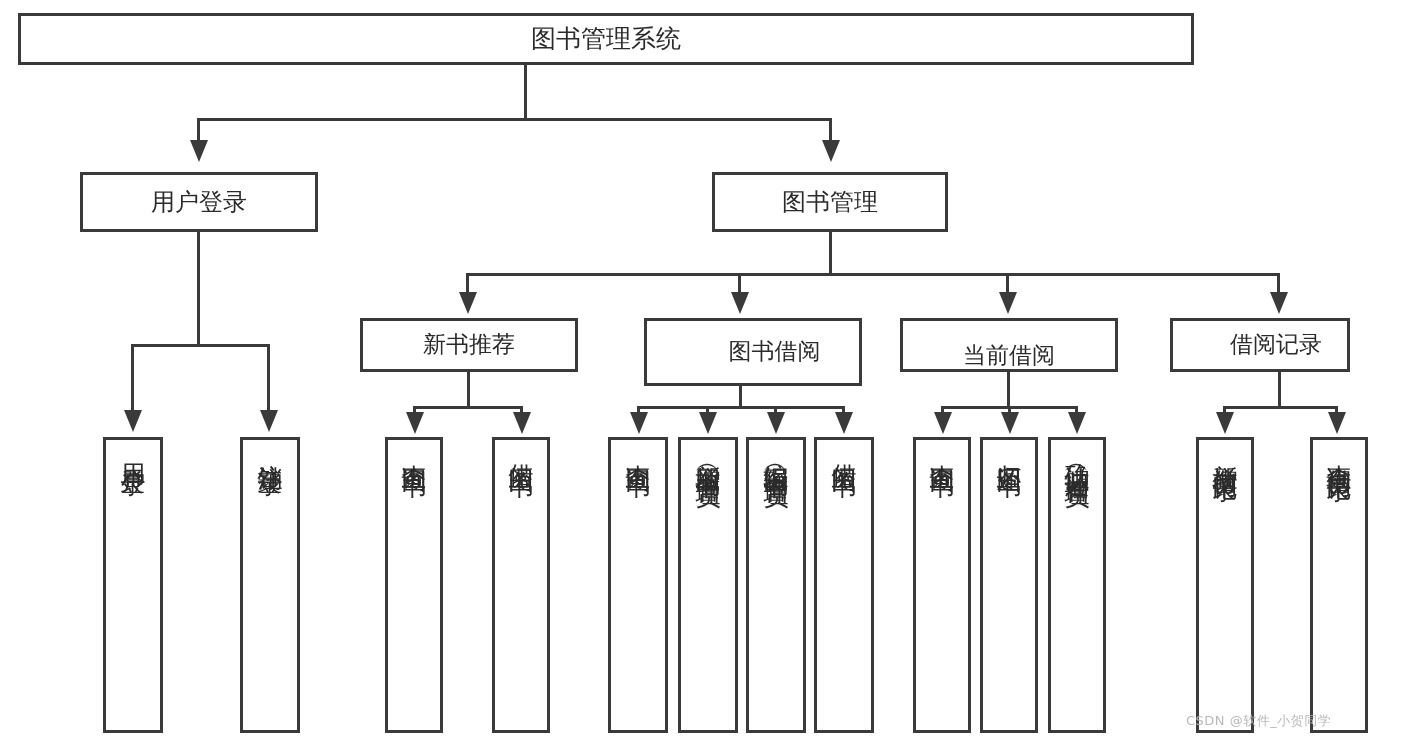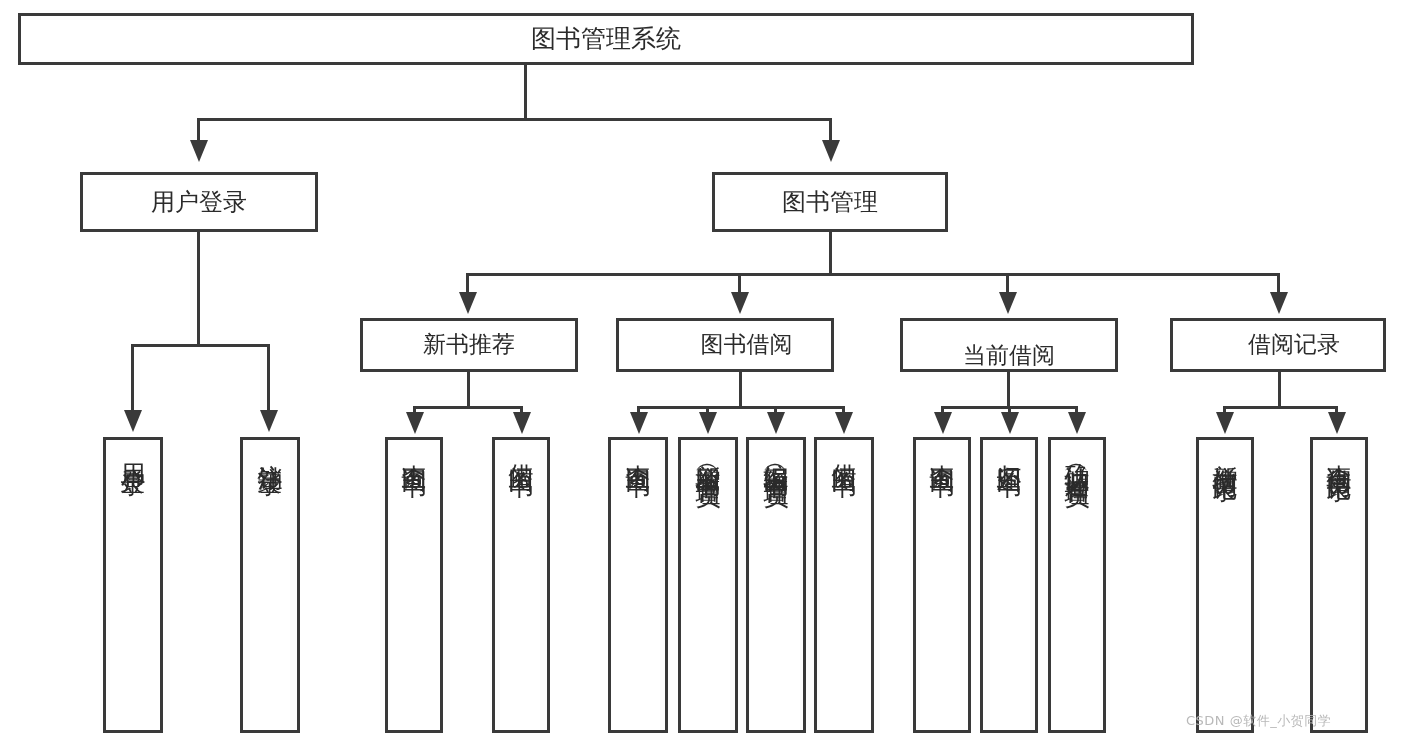--- a/index.html
+++ b/index.html
@@ -130,27 +130,27 @@
 
   <div class="ln v" style="left:1006px; top:273px; width:3px; height:23px;"></div>
   <div class="arrow" style="left:999px; top:292px;"></div>
 
   <div class="ln v" style="left:1277px; top:273px; width:3px; height:23px;"></div>
   <div class="arrow" style="left:1270px; top:292px;"></div>
 
   <div class="node l3" style="left:360px; top:318px; width:218px; height:54px;">
     <span>新书推荐</span>
   </div>
-  <div class="node l3" style="left:616px; top:318px; width:218px; height:54px;padding-left:43px;">
+  <div class="node l3" style="left:644px; top:318px; width:218px; height:68px;padding-left:43px;">
     <span>图书借阅</span>
   </div>
   <div class="node l3" style="left:900px; top:318px; width:218px; height:54px;align-items:flex-end;">
     <span>当前借阅</span>
   </div>
-  <div class="node l3" style="left:1170px; top:318px; width:216px; height:54px;padding-left:32px;">
+  <div class="node l3" style="left:1170px; top:318px; width:180px; height:54px;padding-left:32px;">
     <span>借阅记录</span>
   </div>
 
   <div class="ln v" style="left:467px; top:372px; width:3px; height:34px;"></div>
   <div class="ln h" style="left:413px; top:406px; width:110px; height:3px;"></div>
   <div class="ln v" style="left:413px; top:406px; width:3px; height:12px;"></div>
   <div class="arrow" style="left:406px; top:412px;"></div>
   <div class="ln v" style="left:520px; top:406px; width:3px; height:12px;"></div>
   <div class="arrow" style="left:513px; top:412px;"></div>
 

